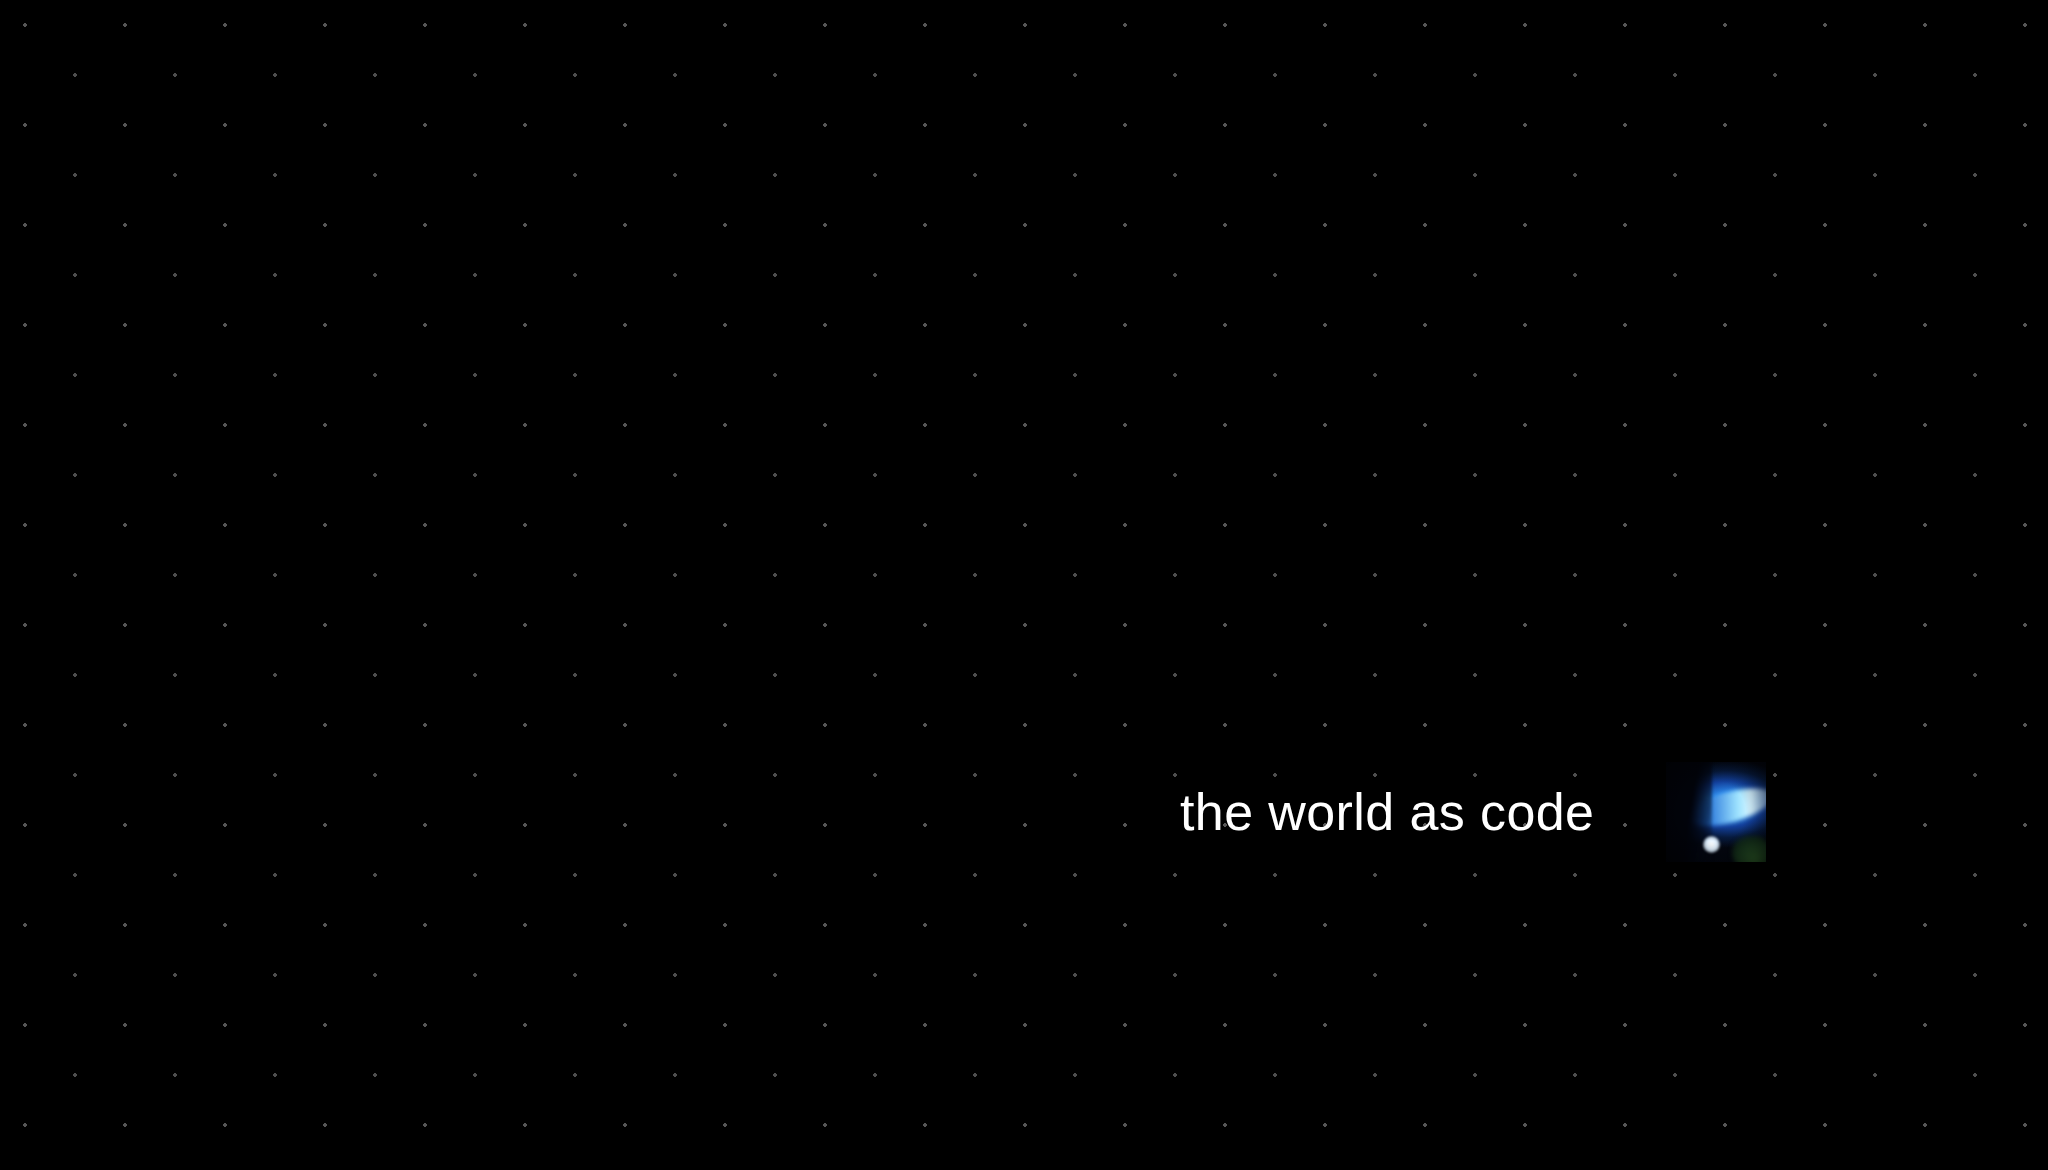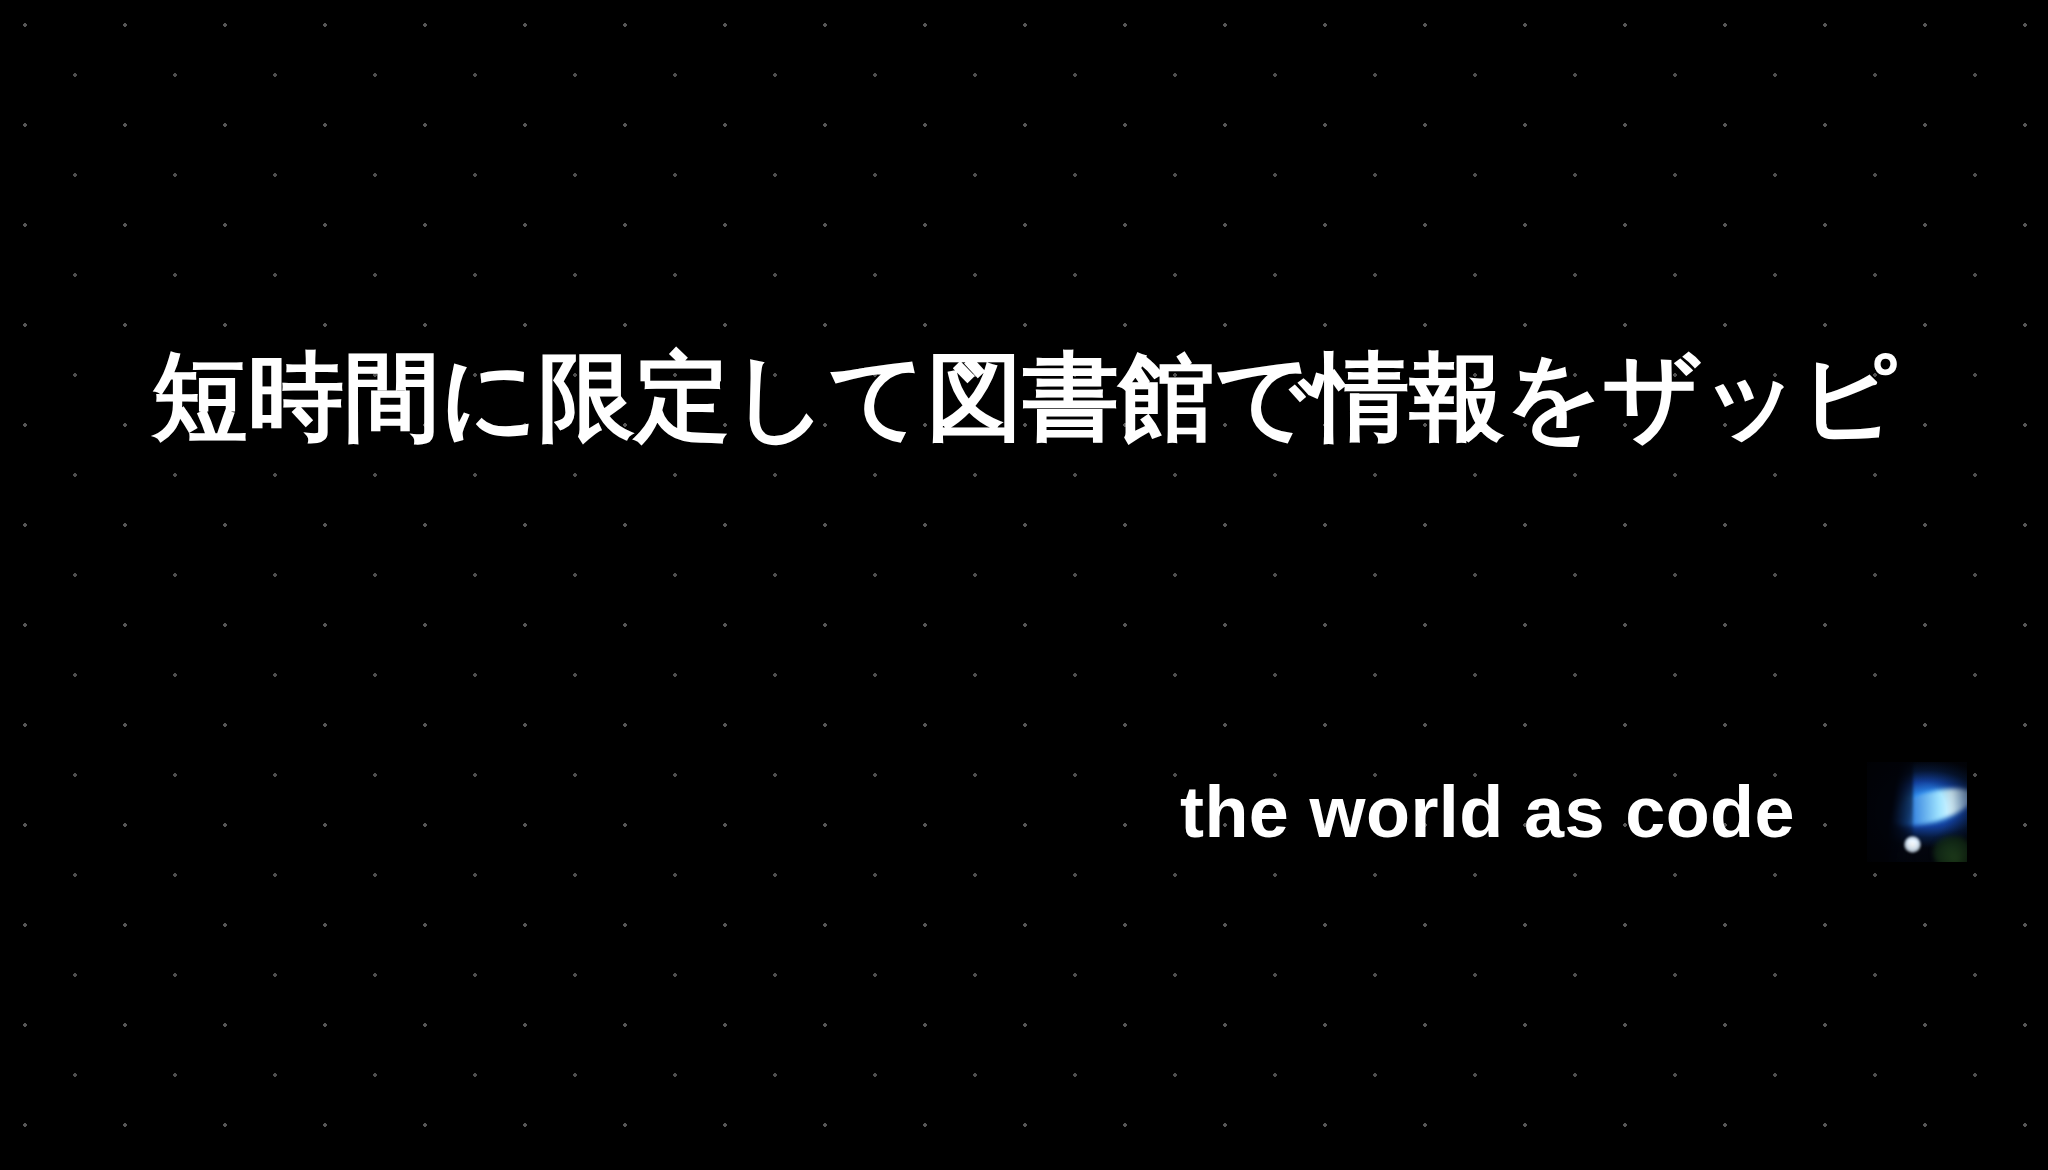--- a/index.html
+++ b/index.html
@@ -57,22 +57,22 @@
     position: absolute;
     left: 1180px;
     top: 762px;
     display: flex;
     align-items: center;
     gap: 72px;
   }
 
   .subtitle-text {
     color: #ffffff;
-    font-size: 72px;
-    font-weight: 700;
+    font-size: 52px;
+    font-weight: 400;
     line-height: 1;
     letter-spacing: 0.4px;
     white-space: nowrap;
     font-family: "Liberation Sans", "DejaVu Sans", sans-serif;
   }
 
   .thumb {
     position: relative;
     width: 100px;
     height: 100px;
@@ -135,21 +135,20 @@
 </head>
 <body>
 
 <div class="slide">
 
   <div class="dot-grid"></div>
 
   <div class="content">
 
     <div class="title-block">
-      <div class="title-line">短時間に限定して図書館で情報をザッピ</div>
     </div>
 
     <div class="subtitle-row">
       <div class="subtitle-text">the world as code</div>
 
       <div class="thumb">
         <div class="sky"></div>
         <div class="streak"></div>
         <div class="silhouette"></div>
         <div class="moon"></div>

